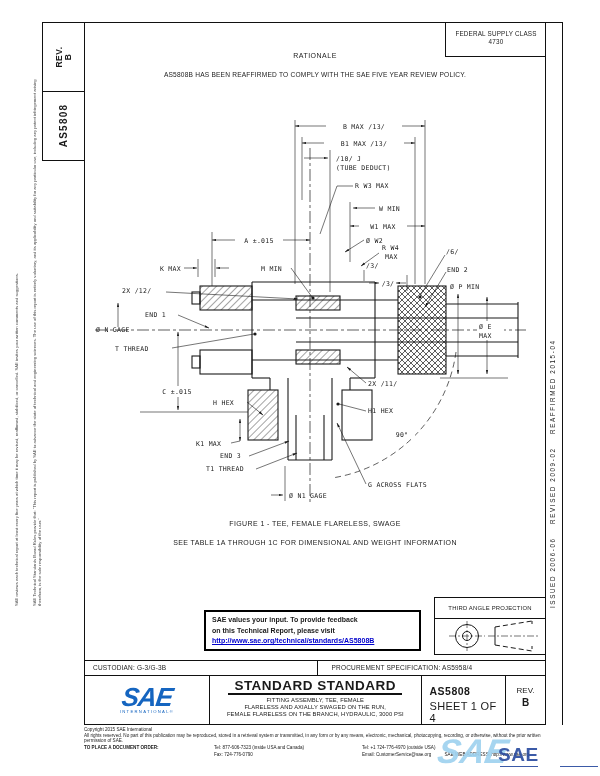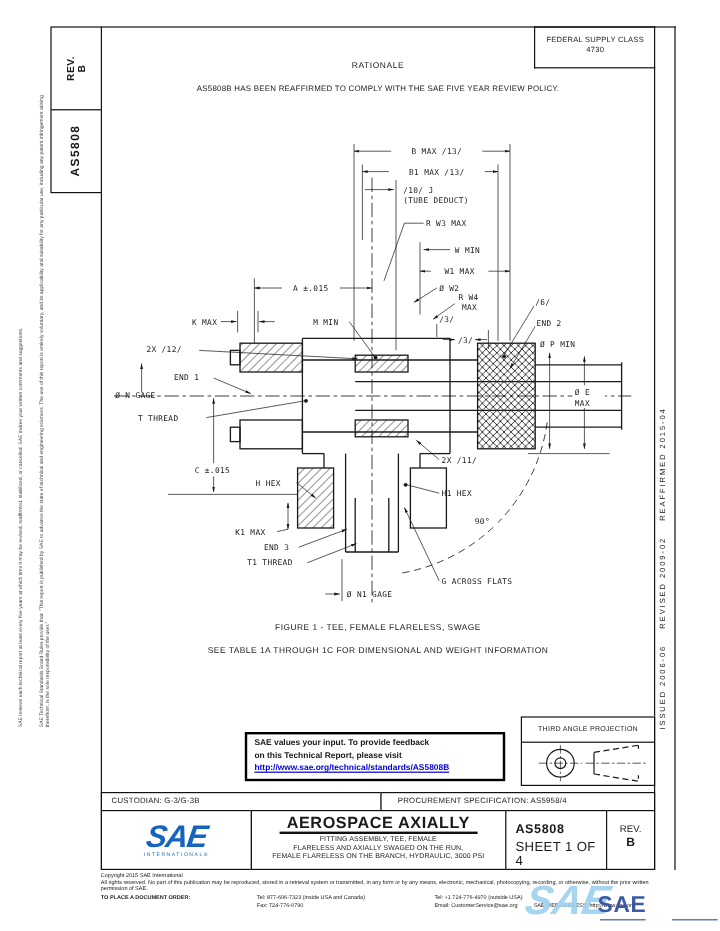--- a/index.html
+++ b/index.html
@@ -297,21 +297,21 @@
 
   <div class="tbcell tb-small" style="left:84px;top:660px;width:234px;height:16px;">CUSTODIAN: G-3/G-3B</div>
   <div class="tbcell tb-small" style="left:316.5px;top:660px;width:229.5px;height:16px;padding-left:14px;">PROCUREMENT SPECIFICATION: AS5958/4</div>
 
   <div class="tbcell" style="left:84px;top:674.5px;width:126px;height:50.5px;display:flex;flex-direction:column;align-items:center;justify-content:center;">
     <div class="sae-logo">SAE</div>
     <div class="sae-sub">INTERNATIONAL®</div>
   </div>
 
   <div class="tbcell" style="left:208.5px;top:674.5px;width:213.5px;height:50.5px;text-align:center;">
-    <span class="tb-header">AEROSPACE AXIALLY</span>
+    <span class="tb-header">STANDARD STANDARD</span>
     <div class="tb-lines">
       <div>FITTING ASSEMBLY, TEE, FEMALE</div>
       <div>FLARELESS AND AXIALLY SWAGED ON THE RUN,</div>
       <div>FEMALE FLARELESS ON THE BRANCH, HYDRAULIC, 3000 PSI</div>
     </div>
   </div>
 
   <div class="tbcell" style="left:420.5px;top:674.5px;width:86px;height:50.5px;padding:9px 0 0 8px;">
     <div style="font-size:10.5px;font-weight:bold;letter-spacing:.5px;">AS5808</div>
     <div style="font-size:11px;margin-top:3px;letter-spacing:.3px;">SHEET 1 OF 4</div>

